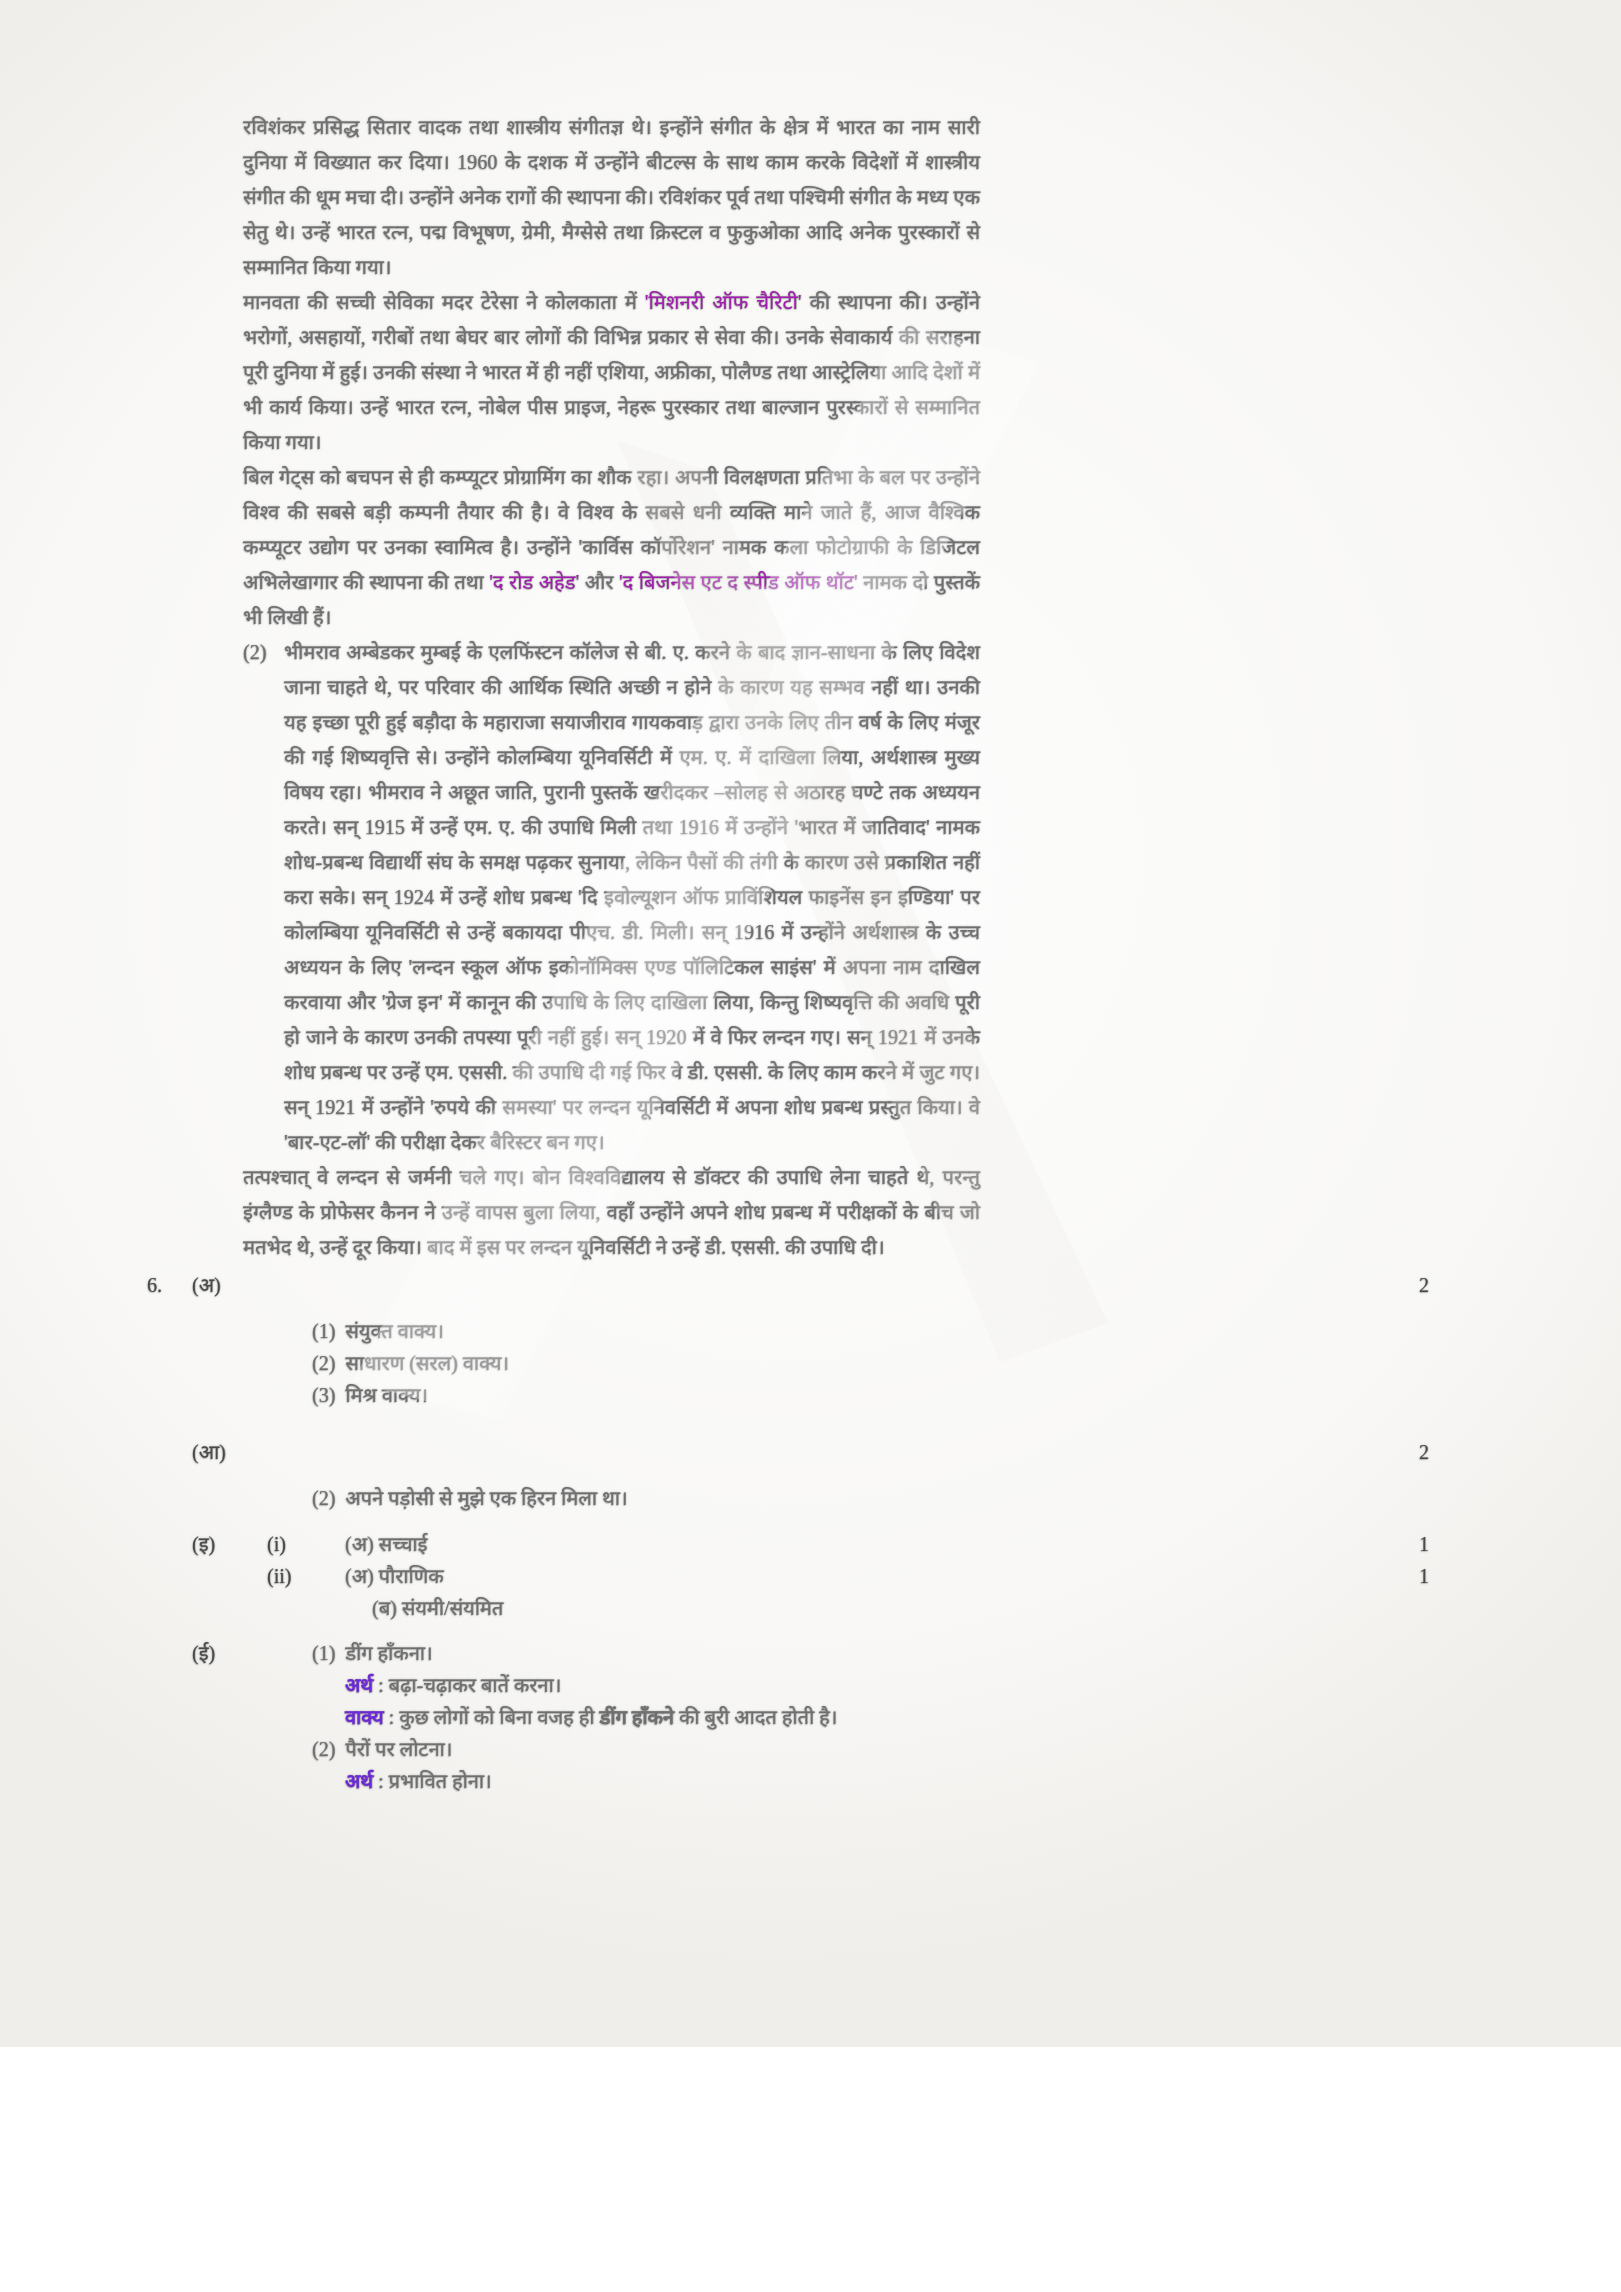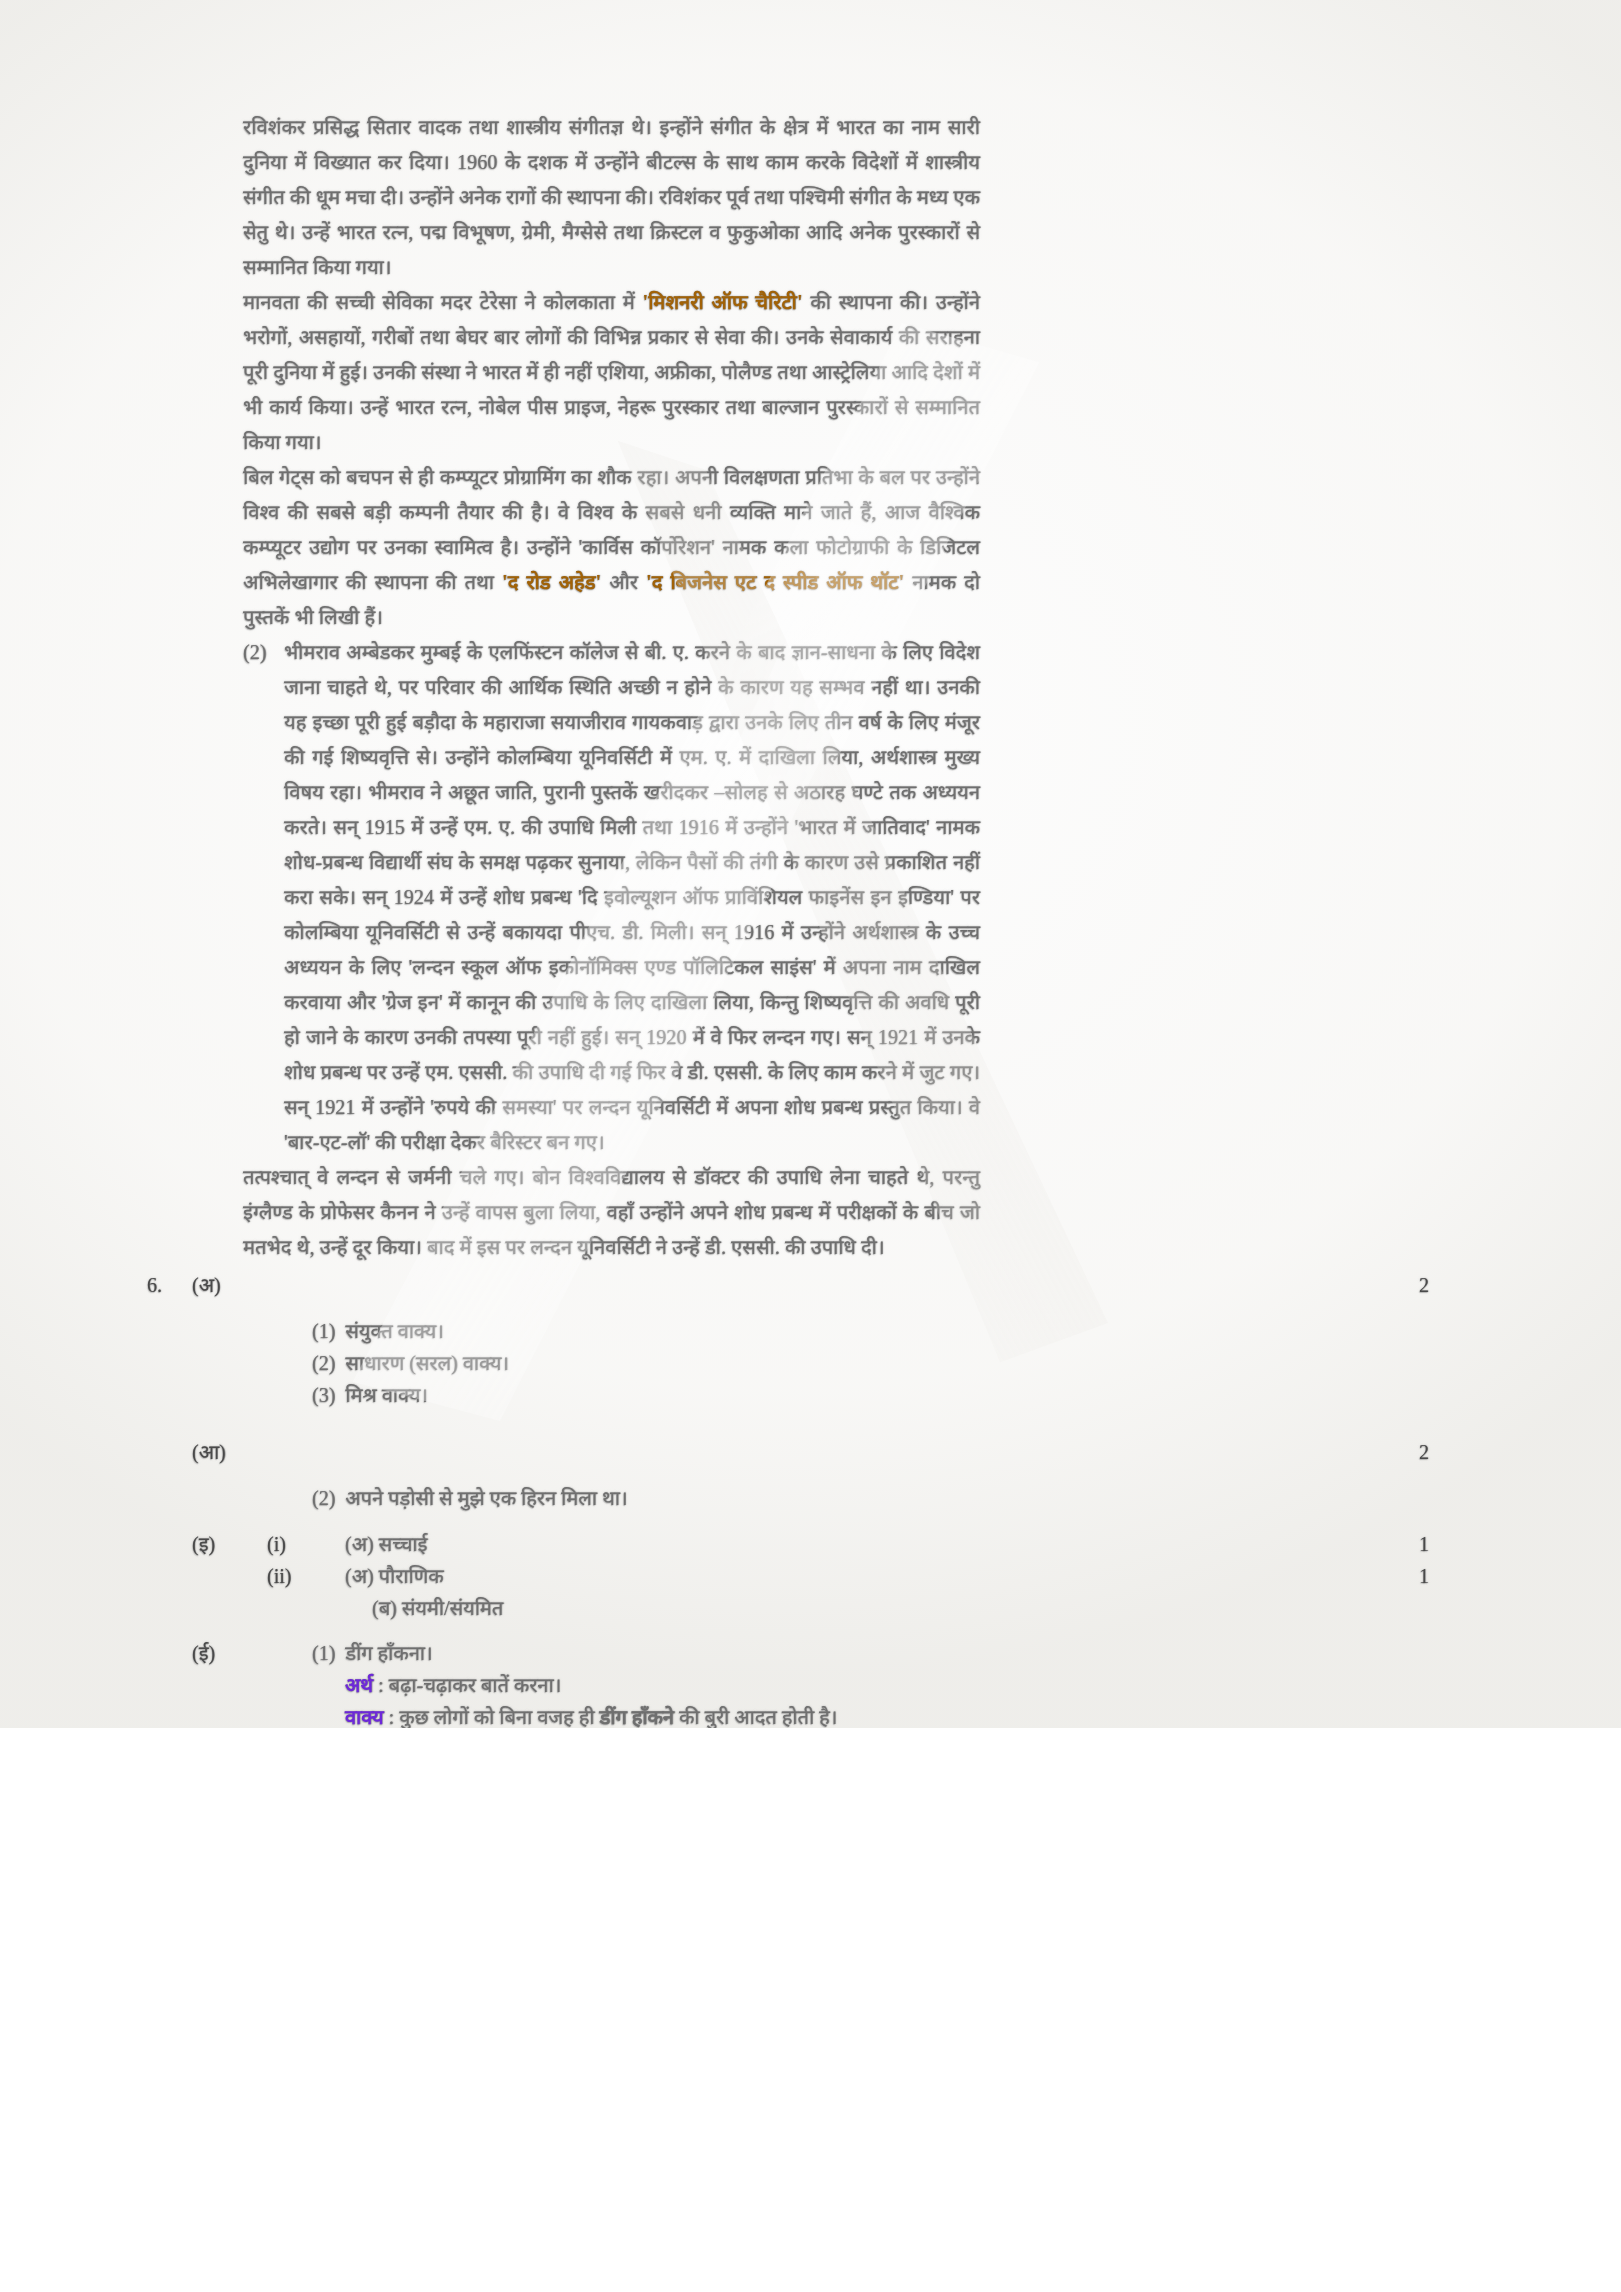--- a/index.html
+++ b/index.html
@@ -9,21 +9,21 @@
     background: #ffffff;
   }
   body {
     font-family: "Liberation Serif", "DejaVu Serif", serif;
     color: #2b2b2b;
   }
 
   .page {
     position: relative;
     width: 1621px;
-    height: 1728px;
+    height: 2047px;
     margin: 0 auto;
     background: #fdfdfd;
     overflow: hidden;
   }
 
   
   .paper-tint {
     position: absolute;
     inset: 0;
     background:
@@ -64,21 +64,21 @@
   .scan.strong { color: #4a4a4a; }
 
   .para {
     position: absolute;
     font-size: 20px;
     line-height: 35px;
     text-align: justify;
     text-justify: inter-word;
     letter-spacing: 0.1px;
   }
-  .para b, .para strong { color: #a16207; font-weight: 700; }
+  .para b, .para strong { color: #a21caf; font-weight: 400; }
 
   
   #block-essay {
     left: 243px;
     top: 110px;
     width: 737px;
   }
   #block-essay p { margin: 0; }
 
   

